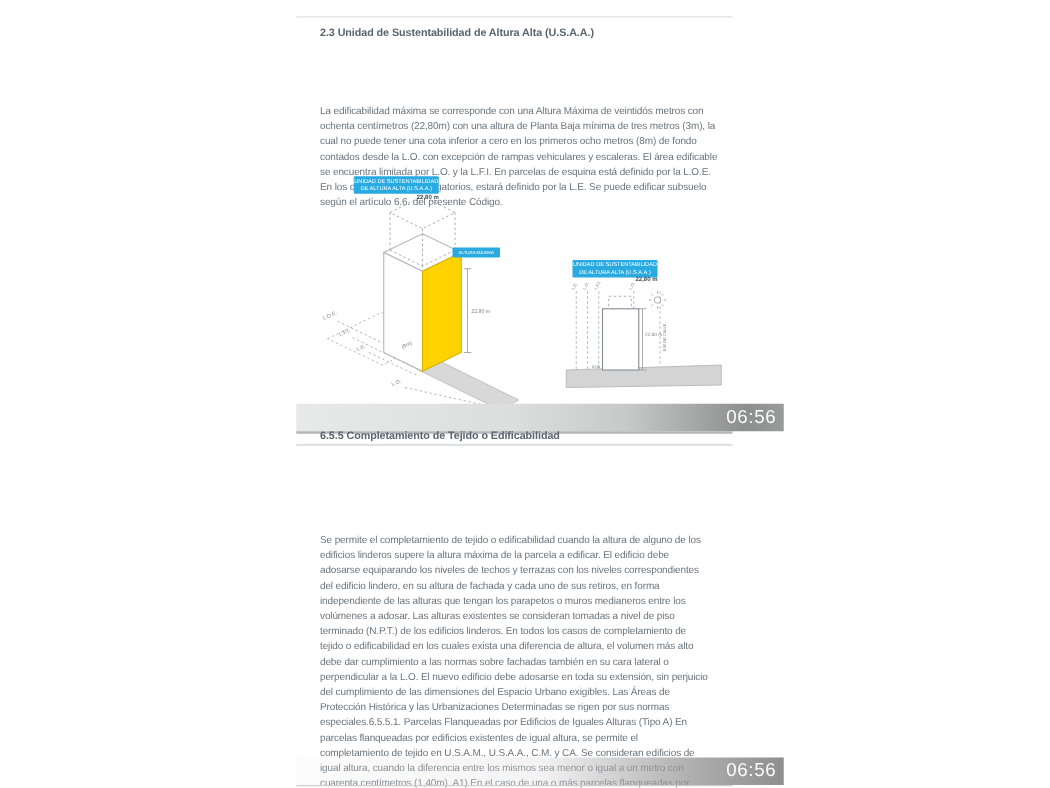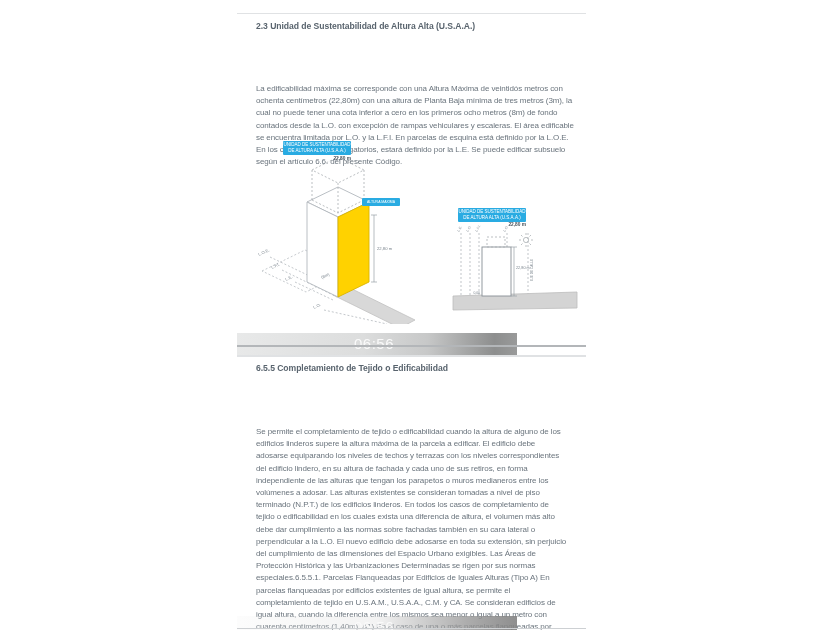--- a/index.html
+++ b/index.html
@@ -14,23 +14,22 @@
   
   .heading{
     left:256px;font-size:8.6px;color:#59646e;letter-spacing:-0.05px;white-space:pre;font-weight:bold;
   }
   .para{
     left:256px;font-size:8px;line-height:12.2px;color:#6a747d;
     letter-spacing:-0.1px;white-space:pre;margin-top:44px;
   }
   
   .strip{
-    left:237px;width:280px;height:22px;
-    text-align:center;
-    margin-top:10px;
+    left:237px;width:390px;height:22px;
+    text-align:right;
   }
   .strip1{background:linear-gradient(to right,#e8e9e9 0%,#dcdddd 45%,#c7c8c8 68%,#8d8e8e 92%,#999a9a 100%);}
   .strip2{background:linear-gradient(to right,rgba(236,236,236,0.15) 0%,rgba(221,221,221,0.35) 50%,rgba(150,150,150,0.78) 82%,rgba(130,130,130,0.9) 100%);}
   .time{
     display:inline-block;padding-right:6px;line-height:22px;
     font-size:15px;color:#fafafa;letter-spacing:0.5px;
   }
   
   .diagram{left:237px;top:136px;width:349px;height:188px;}
   .diagram svg{position:absolute;left:0;top:0;}
@@ -150,21 +149,21 @@
 
 <div class="abs strip strip1" style="top:323px">
   <span class="time">06:56</span>
 </div>
 <div class="abs frame-botline" style="top:345px"></div>
 
 <div class="abs frame-topline" style="top:355px"></div>
 
 <div class="abs" style="left:237px;top:357px;width:349px;height:271px;background:#ffffff;"></div>
 
-<div class="abs heading" style="top:363px">6.5.5 Completamiento de Tejido o Edificabilidad</div>
+<div class="abs heading" style="top:343px">6.5.5 Completamiento de Tejido o Edificabilidad</div>
 
 <div class="abs para" style="top:382px">Se permite el completamiento de tejido o edificabilidad cuando la altura de alguno de los
 edificios linderos supere la altura máxima de la parcela a edificar. El edificio debe
 adosarse equiparando los niveles de techos y terrazas con los niveles correspondientes
 del edificio lindero, en su altura de fachada y cada uno de sus retiros, en forma
 independiente de las alturas que tengan los parapetos o muros medianeros entre los
 volúmenes a adosar. Las alturas existentes se consideran tomadas a nivel de piso
 terminado (N.P.T.) de los edificios linderos. En todos los casos de completamiento de
 tejido o edificabilidad en los cuales exista una diferencia de altura, el volumen más alto
 debe dar cumplimiento a las normas sobre fachadas también en su cara lateral o

